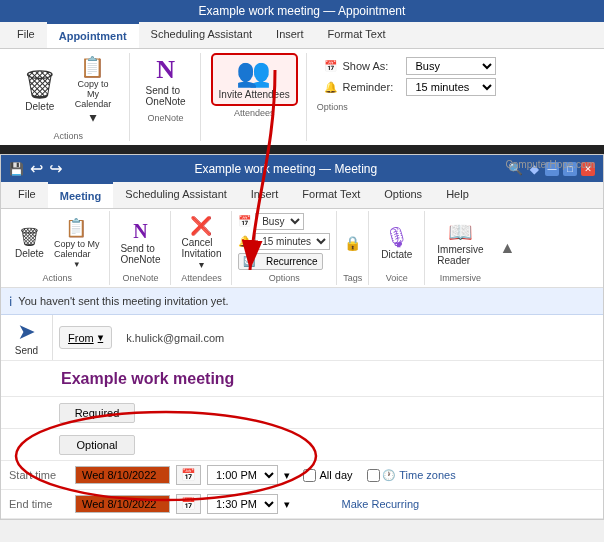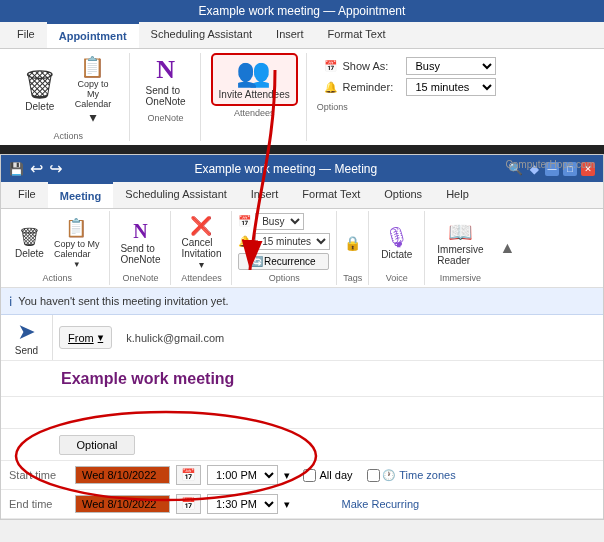--- a/index.html
+++ b/index.html
@@ -335,24 +335,24 @@
       border: 1px solid #bbb;
       font-size: 10px;
       padding: 1px 2px;
       background: #fff;
       color: #333;
     }
 
     .recurrence-btn {
       display: flex;
       align-items: center;
-      gap: 0;
+      gap: 10px;
       font-size: 10px;
       cursor: pointer;
-      padding: 2px 12px;
+      padding: 2px 4px;
       border: 1px solid #bbb;
       border-radius: 2px;
       background: #f5f5f5;
     }
 
     .lock-icon { font-size: 14px; color: #444; }
 
     .mic-btn {
       display: flex;
       flex-direction: column;
@@ -619,20 +619,23 @@
         <span class="form-field">k.hulick@gmail.com</span>
       </div>
 
       <div class="form-row title-row">
         <div style="width:52px; border-right:1px solid #e0e0e0;"></div>
         <input type="text" class="title-input" value="Example work meeting" style="">
       </div>
 
       <div class="form-row">
         <div style="width:52px; border-right:1px solid #e0e0e0;"></div>
+        <div class="label-btn">
+          <span>Required</span>
+        </div>
         <input type="text" class="attendee-input" style="">
       </div>
 
       <div class="form-row">
         <div style="width:52px; border-right:1px solid #e0e0e0;"></div>
         <div class="label-btn">
           <span>Optional</span>
         </div>
         <input type="text" class="attendee-input" style="">
       </div>

